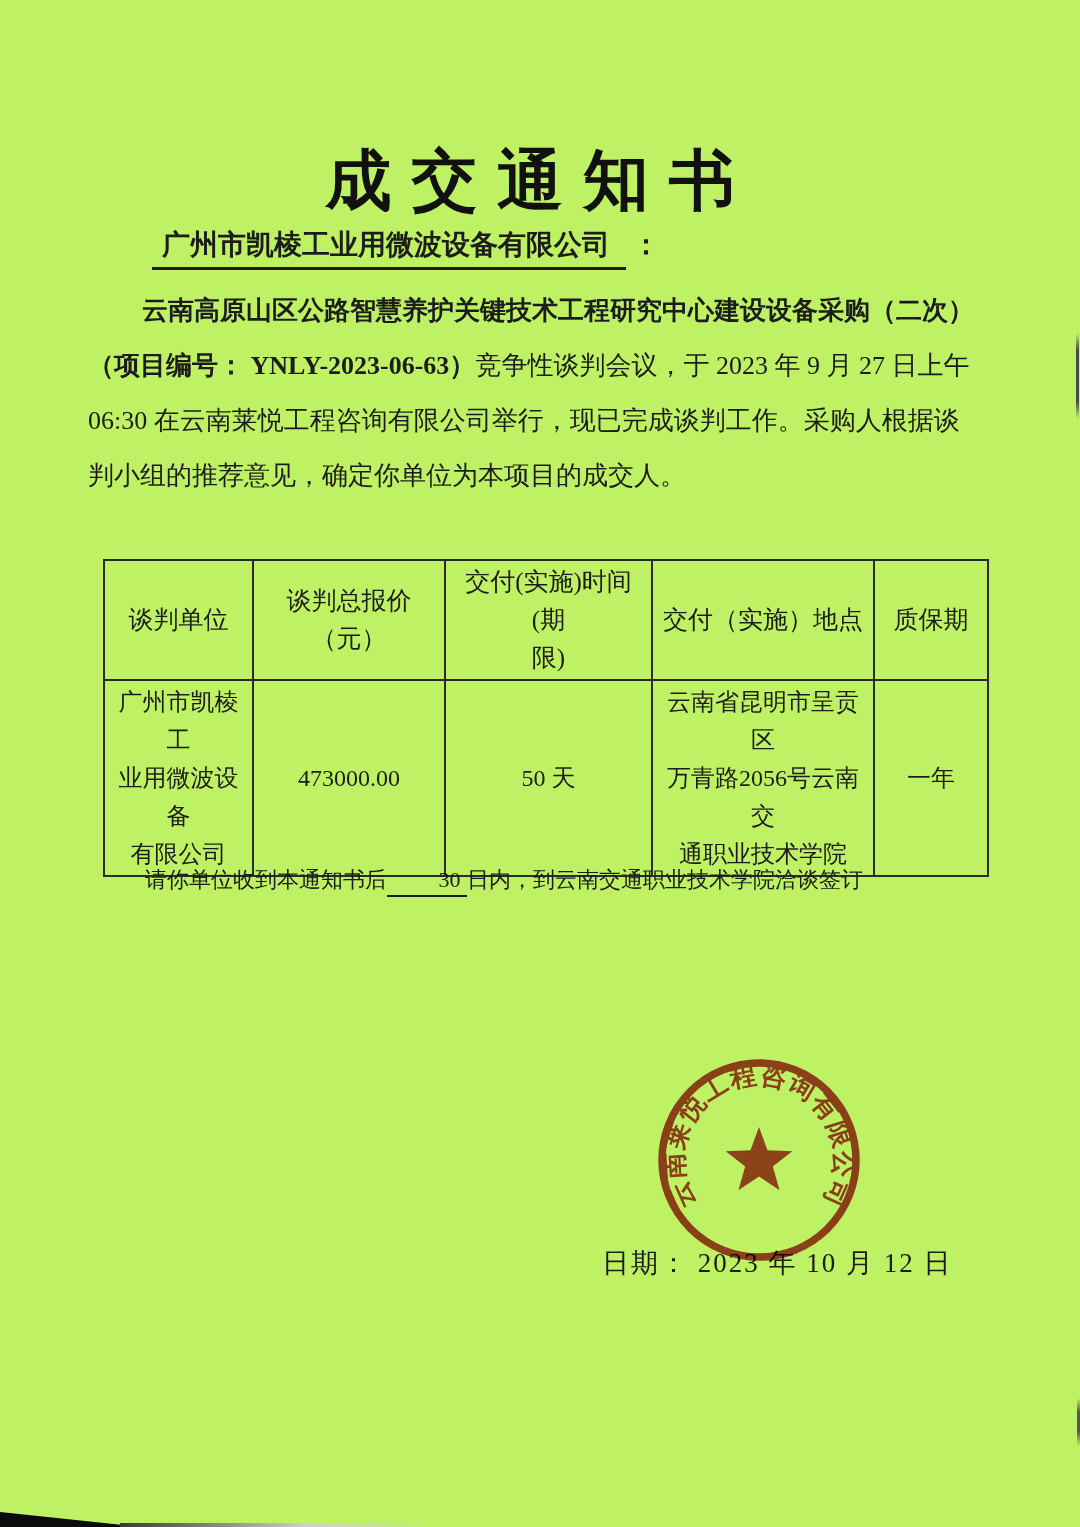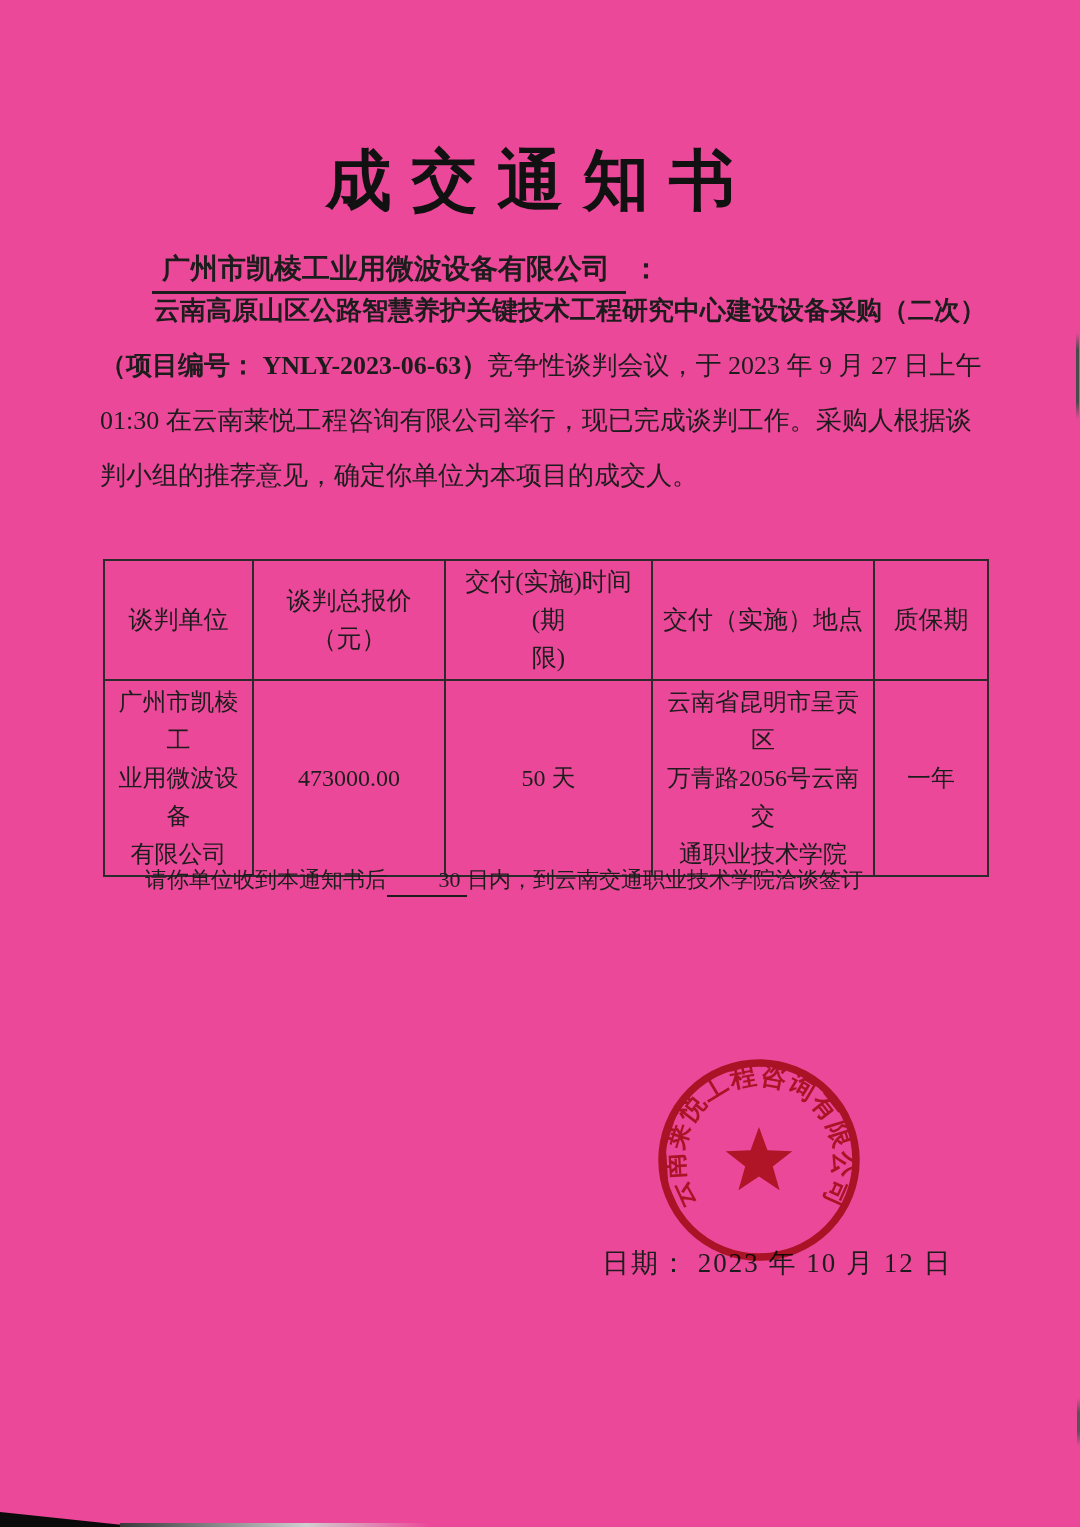--- a/index.html
+++ b/index.html
@@ -1,45 +1,45 @@
 <!DOCTYPE html>
 <html><head>
 <meta charset="utf-8">
 <style>
   html,body{margin:0;padding:0;background:#ffffff;}
   .page{
     position:relative;
     width:1080px;height:1527px;
-    background:#ec4899;
+    background:#bef264;
     overflow:hidden;
     font-family:"Liberation Serif","DejaVu Serif",serif;
     color:#1c1c1c;
   }
   
   .doc-title{
     position:absolute;top:136px;left:0;width:100%;
     text-align:center;
     font-size:66px;font-weight:bold;
     letter-spacing:0.30em;
     color:#111;
   }
   
   .addressee{
     position:absolute;top:226px;left:152px;
-    font-size:28px;font-weight:bold;white-space:nowrap;margin-top:24px;
+    font-size:28px;font-weight:bold;white-space:nowrap;
   }
   .addressee .uline{
     display:inline-block;
     padding:0 16px 3px 10px;
     border-bottom:3px solid #1c1c1c;
   }
   .addressee .colon{padding-left:6px;}
   
   .para1{
-    position:absolute;top:283px;left:100px;width:880px;
+    position:absolute;top:283px;left:88px;width:880px;
     font-size:26px;line-height:55px;
   }
   .para1 .ln{white-space:nowrap;}
   .para1 .indent{text-indent:54px;}
   .b{font-weight:bold;}
   
   .award-table{
     position:absolute;top:559px;left:103px;
     border-collapse:collapse;table-layout:fixed;
     width:884px;
@@ -110,21 +110,21 @@
 
   <div class="doc-title">成交通知书</div>
 
   <div class="addressee">
     <span class="uline">广州市凯棱工业用微波设备有限公司</span><span class="colon">：</span>
   </div>
 
   <div class="para1">
     <div class="ln indent b">云南高原山区公路智慧养护关键技术工程研究中心建设设备采购（二次）</div>
     <div class="ln"><span class="b">（项目编号： YNLY-2023-06-63）</span><span>竞争性谈判会议，于 2023 年 9 月 27 日上午</span></div>
-    <div class="ln">01:30 在云南莱悦工程咨询有限公司举行，现已完成谈判工作。采购人根据谈</div>
+    <div class="ln">06:30 在云南莱悦工程咨询有限公司举行，现已完成谈判工作。采购人根据谈</div>
     <div class="ln">判小组的推荐意见，确定你单位为本项目的成交人。</div>
   </div>
 
   <table class="award-table">
     <colgroup>
       <col style="width:149px">
       <col style="width:192px">
       <col style="width:207px">
       <col style="width:222px">
       <col style="width:114px">

